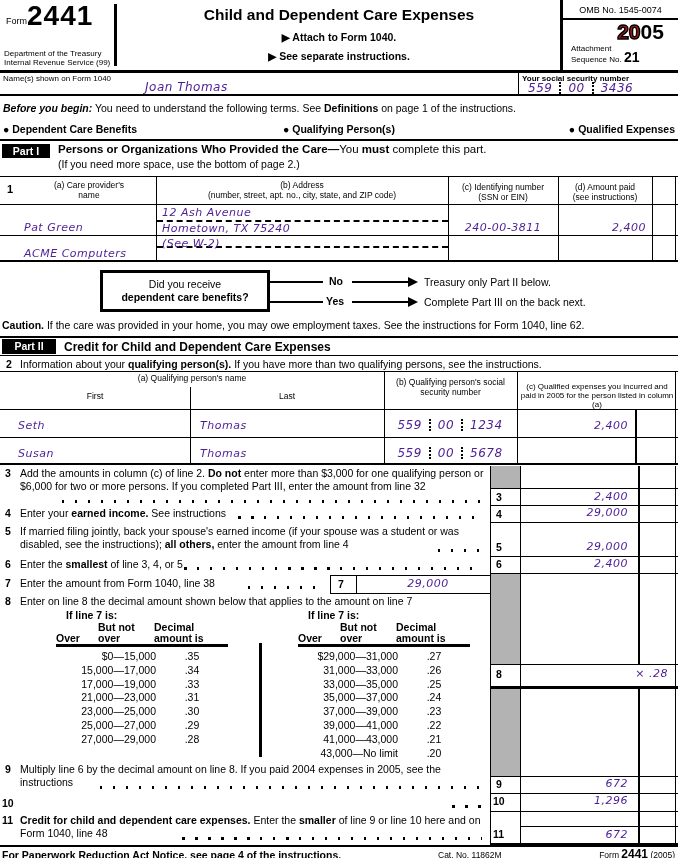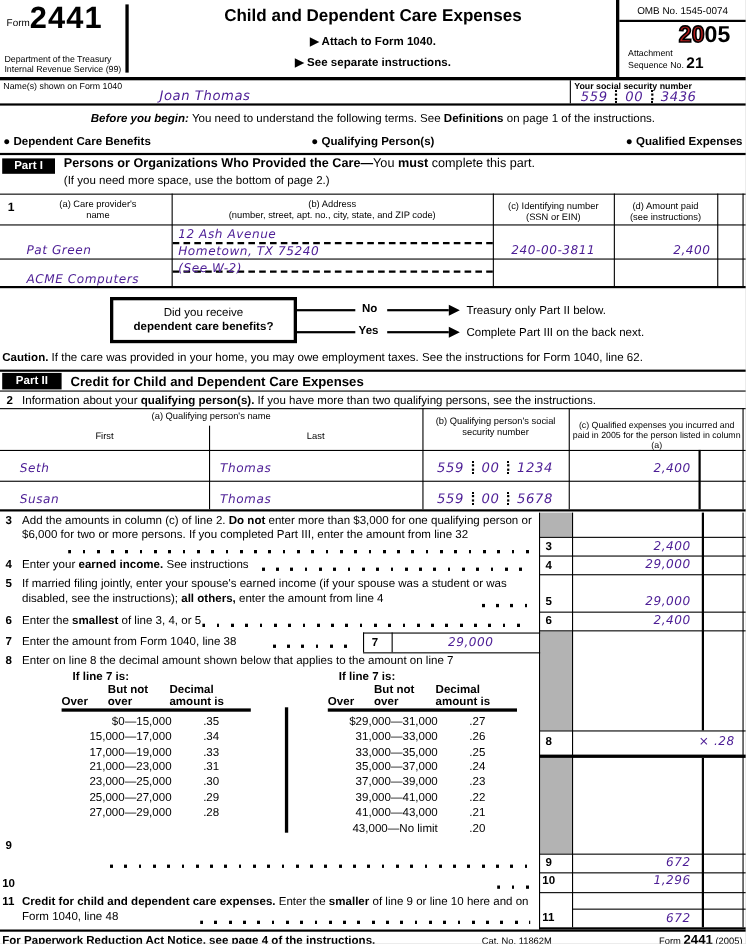--- a/index.html
+++ b/index.html
@@ -60,21 +60,21 @@
   </div>
   <div class="hline2" style="left:0;top:70px;width:678px;height:3px;"></div>
 
   <span class="abs tiny" style="left:3px;top:74px;">Name(s) shown on Form 1040</span>
   <span class="abs hw" style="left:145px;top:80px;font-size:12px;">Joan Thomas</span>
   <div class="vl" style="left:518px;top:73px;height:21px;"></div>
   <span class="abs tiny b" style="left:522px;top:74px;">Your social security number</span>
   <span class="abs hw" style="left:528px;top:81px;font-size:12px;"><span>559</span><span class="ssn-sep"></span><span>00</span><span class="ssn-sep"></span><span>3436</span></span>
   <div class="hline2" style="left:0;top:94px;width:678px;"></div>
 
-  <div class="abs txt" style="left:3px;top:102px;width:672px;text-align:center;"><span class="b" style="font-style:italic;">Before you begin:</span><span> You need to understand the following terms. See </span><span class="b">Definitions</span><span> on page 1 of the instructions.</span></div>
+  <div class="abs txt" style="left:3px;top:102px;width:672px;"><span class="b" style="font-style:italic;">Before you begin:</span><span> You need to understand the following terms. See </span><span class="b">Definitions</span><span> on page 1 of the instructions.</span></div>
 
   <div class="abs b txt" style="left:3px;top:123px;"><span>●</span> <span>Dependent Care Benefits</span></div>
   <div class="abs b txt" style="left:283px;top:123px;"><span>●</span> <span>Qualifying Person(s)</span></div>
   <div class="abs b txt rt" style="left:500px;top:123px;width:175px;"><span>●</span> <span>Qualified Expenses</span></div>
   <div class="hline2" style="left:0;top:139px;width:678px;"></div>
 
   <div class="abs blackbox" style="left:2px;top:144px;width:48px;height:14px;">Part I</div>
   <div class="abs" style="left:58px;top:143px;width:616px;font-size:11.5px;"><span class="b">Persons or Organizations Who Provided the Care—</span><span>You </span><span class="b">must</span><span> complete this part.</span></div>
   <div class="abs txt" style="left:58px;top:158px;">(If you need more space, use the bottom of page 2.)</div>
 
@@ -175,21 +175,21 @@
 
   <span class="abs b txt" style="left:5px;top:467px;">3</span>
   <div class="abs txt" style="left:20px;top:467px;width:466px;"><span>Add the amounts in column (c) of line 2. </span><span class="b">Do not</span><span> enter more than $3,000 for one qualifying person or $6,000 for two or more persons. If you completed Part III, enter the amount from line 32</span></div>
   <div class="leader" style="left:62px;top:500px;width:420px;"></div>
 
   <span class="abs b txt" style="left:5px;top:507px;">4</span>
   <div class="abs txt" style="left:20px;top:507px;width:466px;"><span>Enter your </span><span class="b">earned income.</span><span> See instructions</span></div>
   <div class="leader" style="left:238px;top:516px;width:244px;"></div>
 
   <span class="abs b txt" style="left:5px;top:525px;">5</span>
-  <div class="abs txt" style="left:20px;top:525px;width:466px;"><span>If married filing jointly, enter your spouse's earned income (if your spouse was a student or was disabled, see the instructions); </span><span class="b">all others,</span><span> enter the amount from line 4</span></div>
+  <div class="abs txt" style="left:20px;top:525px;width:466px;"><span>If married filing jointly, back your spouse's earned income (if your spouse was a student or was disabled, see the instructions); </span><span class="b">all others,</span><span> enter the amount from line 4</span></div>
   <div class="leader" style="left:438px;top:549px;width:44px;"></div>
 
   <span class="abs b txt" style="left:5px;top:558px;">6</span>
   <div class="abs txt" style="left:20px;top:558px;width:466px;"><span>Enter the </span><span class="b">smallest</span><span> of line 3, 4, or 5</span></div>
   <div class="leader" style="left:184px;top:567px;width:298px;"></div>
 
   <span class="abs b txt" style="left:5px;top:577px;">7</span>
   <div class="abs txt" style="left:20px;top:577px;">Enter the amount from Form 1040, line 38</div>
   <div class="leader" style="left:248px;top:586px;width:76px;"></div>
 
@@ -281,20 +281,21 @@
         <span class="dt-range">41,000—43,000</span>
         <span class="dt-dec">.21</span>
       </div>
     <div class="dt-row">
         <span class="dt-range">43,000—No limit</span>
         <span class="dt-dec">.20</span>
       </div>
   </div>
 
   <span class="abs b txt" style="left:5px;top:763px;">9</span>
+  <div class="abs txt" style="left:20px;top:763px;width:466px;">Multiply line 6 by the decimal amount on line 8. If you paid 2004 expenses in 2005, see the instructions</div>
   <div class="leader" style="left:100px;top:786px;width:382px;"></div>
 
   <span class="abs b txt" style="left:2px;top:797px;">10</span>
   <div class="leader" style="left:452px;top:805px;width:30px;"></div>
 
   <span class="abs b txt" style="left:2px;top:814px;">11</span>
   <div class="abs txt" style="left:20px;top:814px;width:466px;"><span class="b">Credit for child and dependent care expenses.</span><span> Enter the </span><span class="b">smaller</span><span> of line 9 or line 10 here and on Form 1040, line 48</span></div>
   <div class="leader" style="left:182px;top:837px;width:300px;"></div>
 
   <div class="shade" style="left:491px;top:466px;width:29px;height:22px;"></div>

